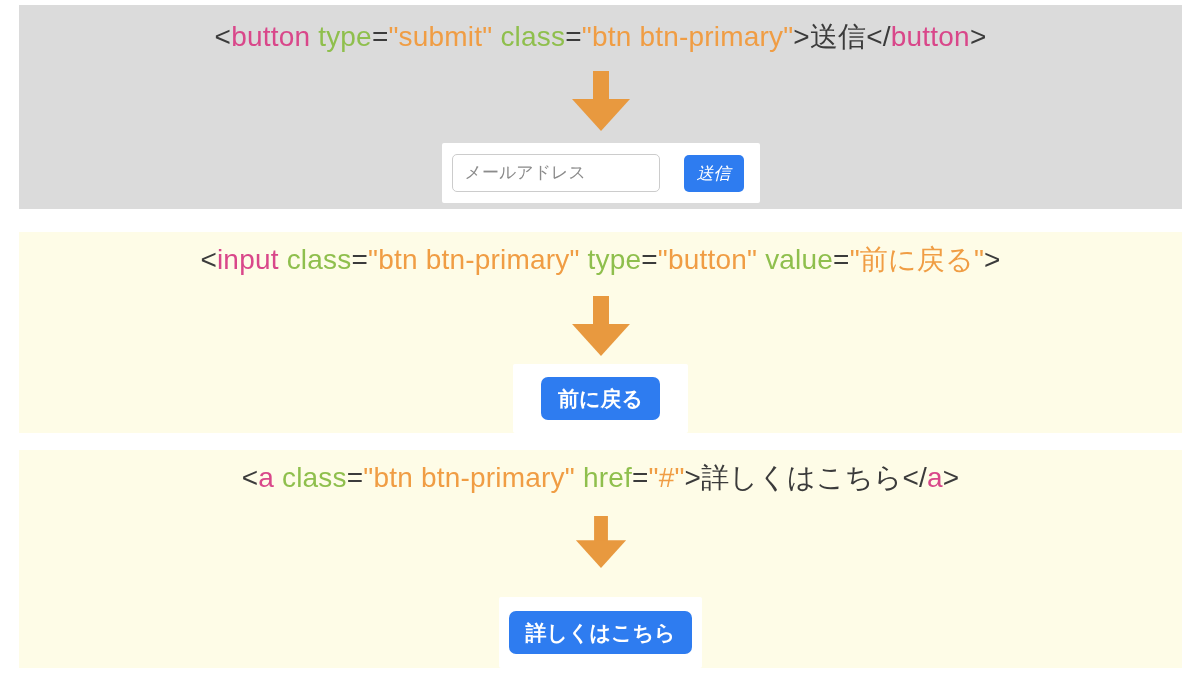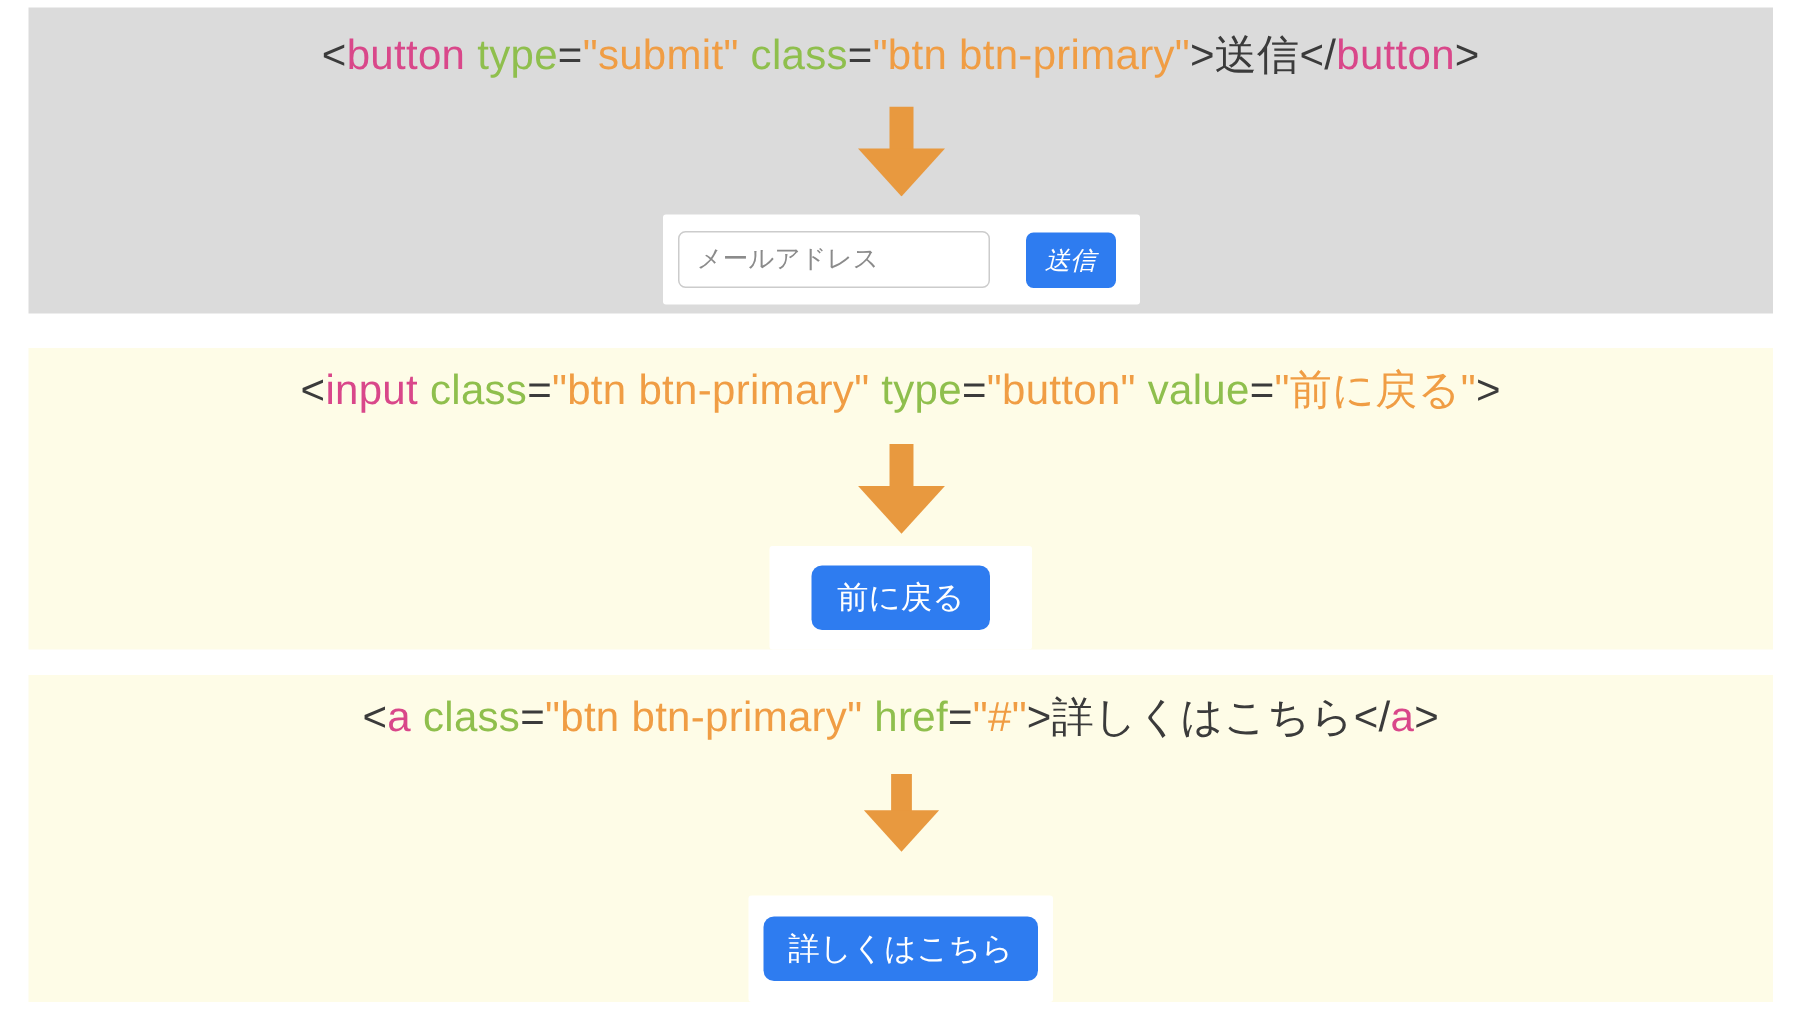--- a/index.html
+++ b/index.html
@@ -31,21 +31,21 @@
   .panel-2 .result-box{margin-top:8px;padding:13px 28px;}
   .panel-3 .result-box{margin-top:29px;padding:14px 10px;}
   .email-input{width:208px;height:38px;border:1px solid var(--input_border);
     border-radius:5px;font-size:17px;padding:0 12px;outline:none;color:#333;
     font-family:inherit;}
   .email-input::placeholder{color:var(--placeholder_gray);}
   .btn-blue{background:var(--button_blue);color:#fff;border:none;cursor:pointer;
     font-family:inherit;display:inline-flex;align-items:center;justify-content:center;
     text-decoration:none;}
   .btn-sm{font-size:17px;height:37px;padding:0 13px;border-radius:5px;font-style:italic;}
-  .btn-lg{font-size:21px;padding:10px 17px;border-radius:7px;line-height:1.1;}
+  .btn-lg{font-size:21px;padding:10px 17px;border-radius:7px;line-height:1.1;font-weight:bold;}
 </style>
 </head>
 <body>
 
 <div class="page">
 
   <section class="panel panel-1">
     <div class="code-line"><span class="tk-punct">&lt;</span><span class="tk-tag">button</span><span class="tk-attr"> type</span><span class="tk-punct">=</span><span class="tk-value">"submit"</span><span class="tk-attr"> class</span><span class="tk-punct">=</span><span class="tk-value">"btn btn-primary"</span><span class="tk-punct">&gt;送信&lt;/</span><span class="tk-tag">button</span><span class="tk-punct">&gt;</span></div>
     <svg class="arrow" width="58" height="60" viewBox="0 0 58 60">
       <rect x="21" y="0" width="16" height="30" fill="var(--arrow_orange)"></rect>

